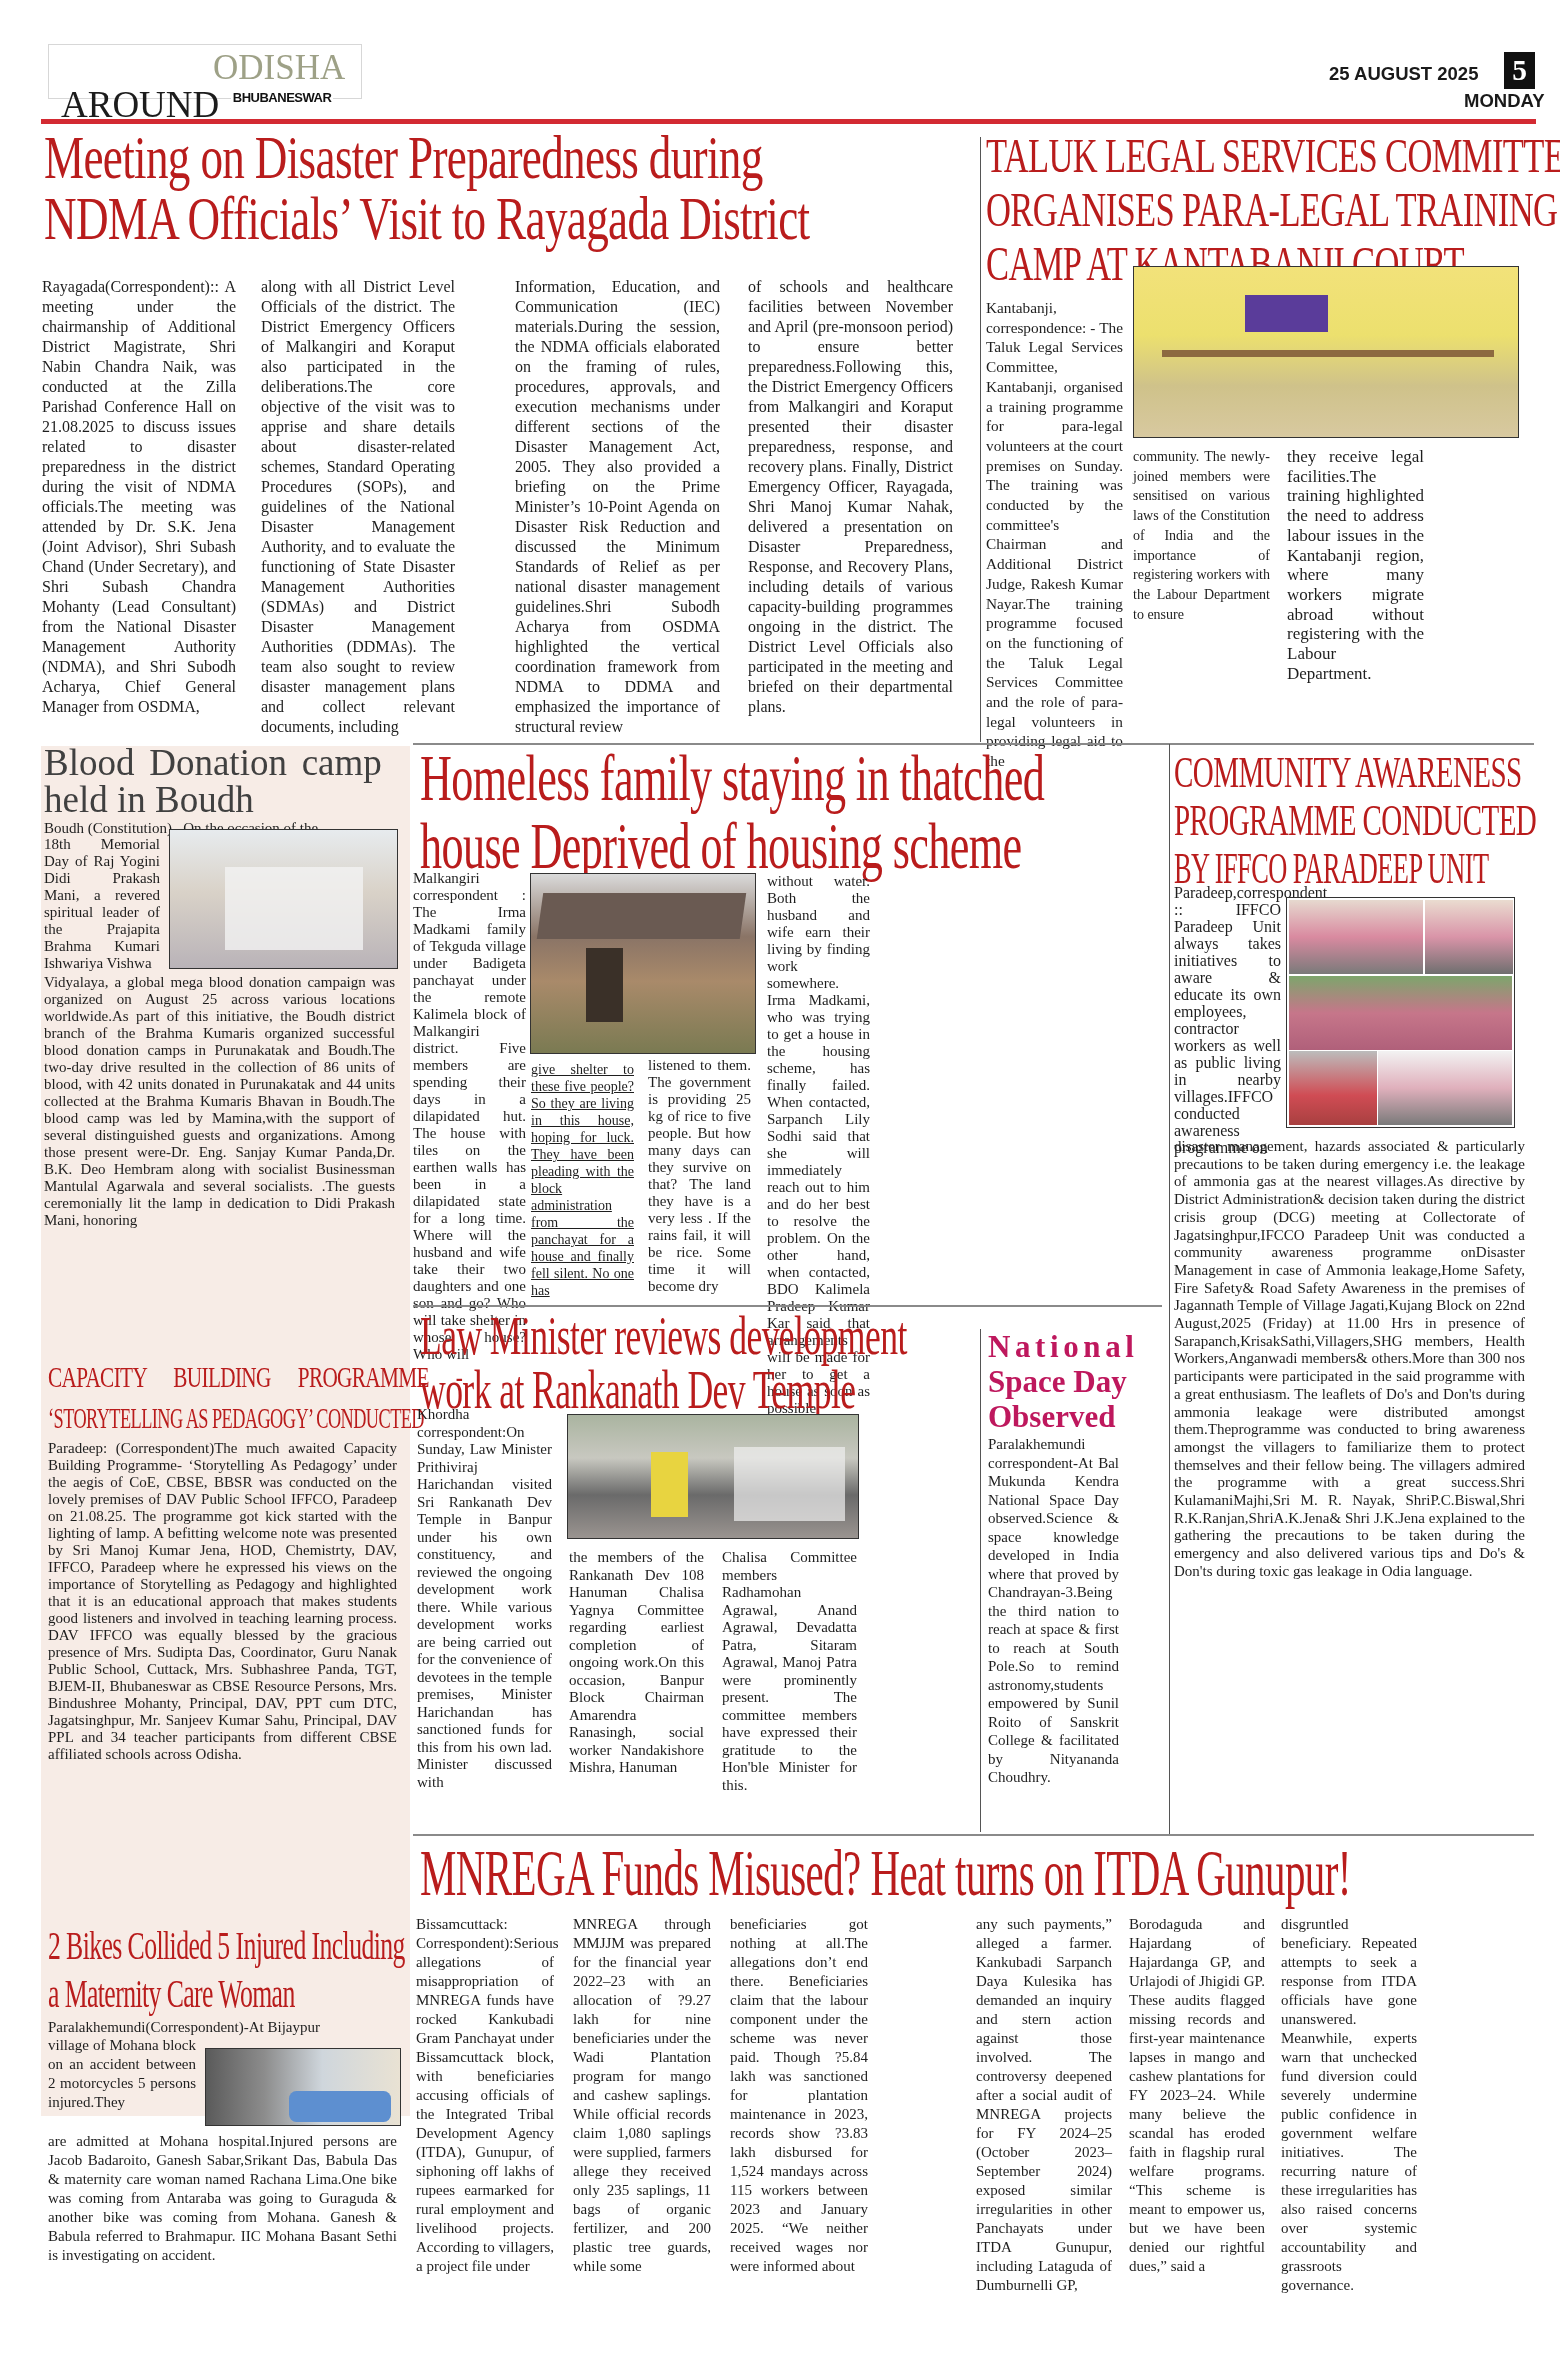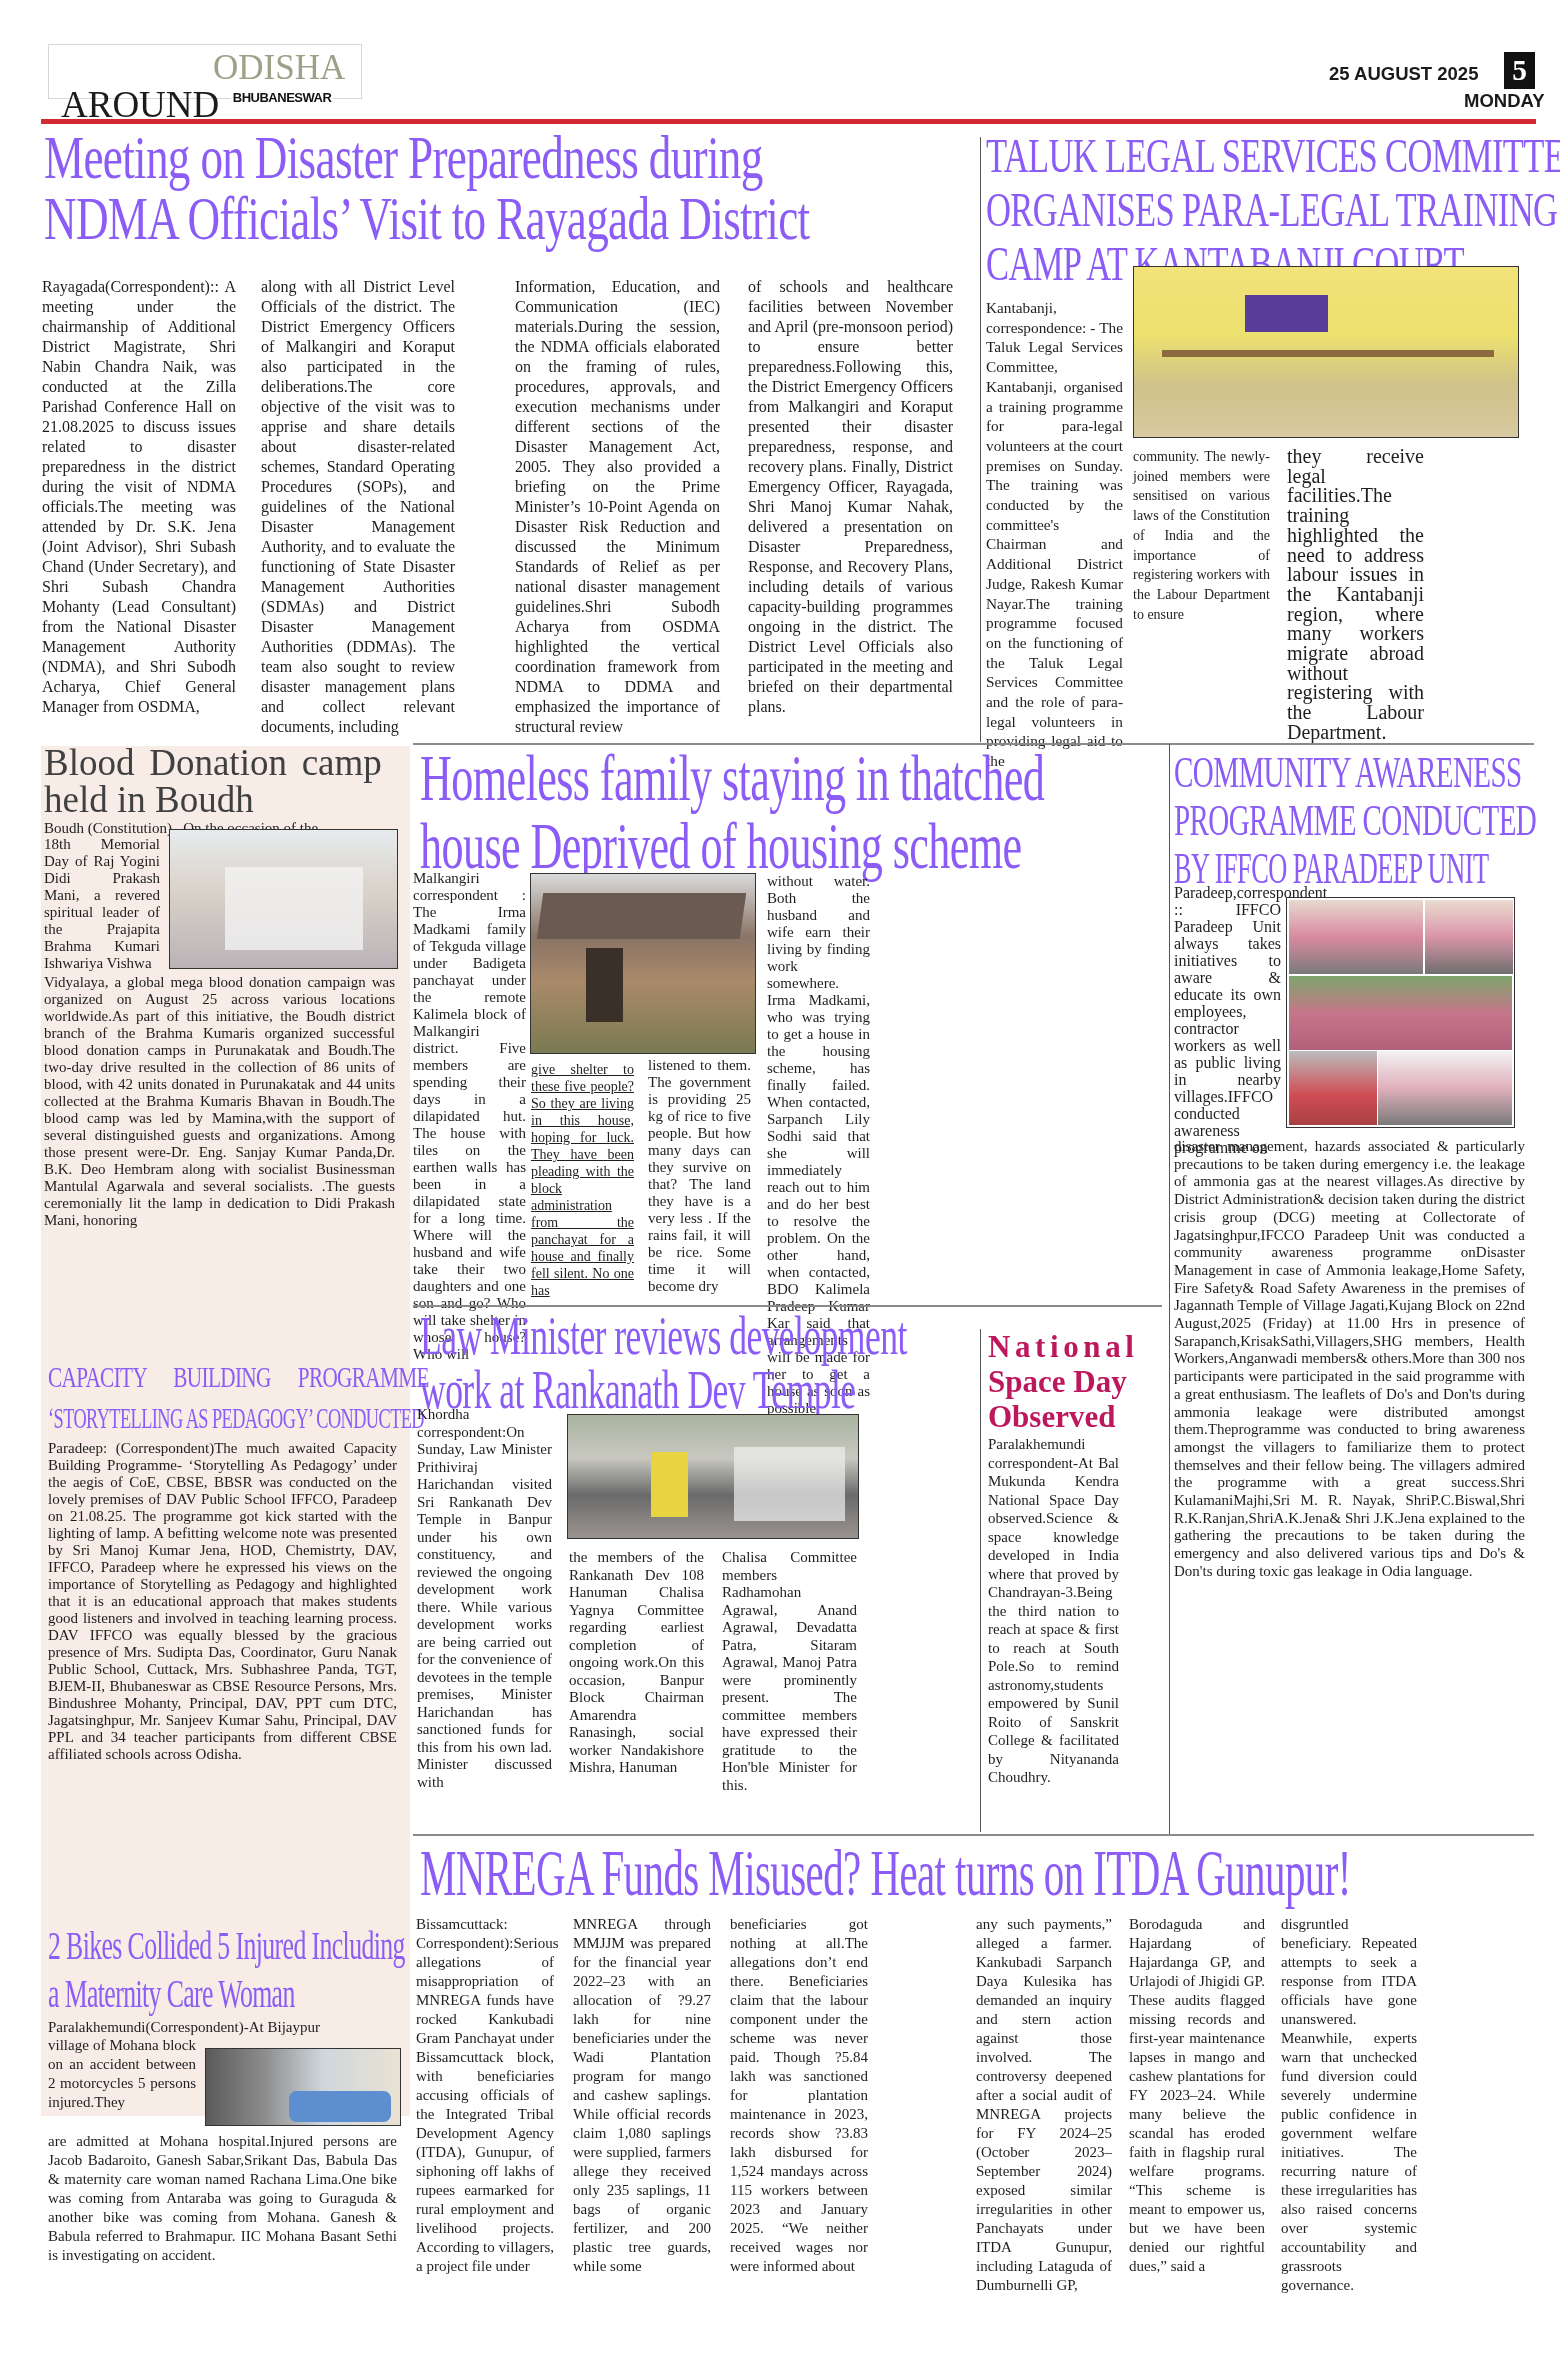--- a/index.html
+++ b/index.html
@@ -1,20 +1,20 @@
 <!DOCTYPE html>
 <html style="font-size:14.8px"><head>
 <meta charset="utf-8">
 <style>
   * { box-sizing: border-box; margin: 0; padding: 0; }
   html, body { width: 1561px; height: 2363px; background: #ffffff; overflow: hidden; }
   body { position: relative; font-family: "Liberation Serif", "DejaVu Serif", serif; color: #1e1e1e; }
 
   .abs { position: absolute; }
-  .hl { font-family: "Liberation Sans Narrow", "Liberation Serif", serif; font-weight: normal; color: #8b5cf6; letter-spacing: -0.9px; }
+  .hl { font-family: "Liberation Sans Narrow", "Liberation Serif", serif; font-weight: normal; color: #b91c1c; letter-spacing: -0.9px; }
   .cond { display: inline-block; transform-origin: left top; white-space: nowrap; }
   .body-text { font-size: 16px; line-height: 20px; text-align: justify; hyphens: none; }
   .photo { border: 1.8px solid #333; overflow: hidden; }
   .vline { position: absolute; width: 0.9px; background: #555; }
   .hline { position: absolute; height: 1.8px; background: #8a8a8a; }
 
   
   #logo-box { left: 48px; top: 44px; width: 314px; height: 55px; border: 1.8px solid #d7d7d7; background:#fff; }
   #logo-around { left: 61px; top: 46px; font-family: "Liberation Serif", serif; font-size: 37px; color: #1c1c1c; letter-spacing: 0px; margin-top: 37px; }
   #logo-odisha { left: 213px; top: 48px; font-family: "Liberation Serif", serif; font-size: 35px; color: #9ea187; }
@@ -54,21 +54,21 @@
   <span class="cond" style="transform:scaleX(0.72);">TALUK LEGAL SERVICES COMMITTEE</span><br>
   <span class="cond" style="transform:scaleX(0.72);">ORGANISES PARA-LEGAL TRAINING</span><br>
   <span class="cond" style="transform:scaleX(0.72);">CAMP AT KANTABANJI COURT</span>
 </div>
 <div class="abs body-text" style="left:986px;top:298px;width:137px;font-size:15.3px;line-height:19.7px;">Kantabanji, correspondence: - The Taluk Legal Services Committee, Kantabanji, organised a training programme for para-legal volunteers at the court premises on Sunday. The training was conducted by the committee's Chairman and Additional District Judge, Rakesh Kumar Nayar.The training programme focused on the functioning of the Taluk Legal Services Committee and the role of para-legal volunteers in providing legal aid to the</div>
 <div class="abs photo" style="left:1133px;top:266px;width:386px;height:172px;background:linear-gradient(180deg,#f2e27a 0%,#ece06e 40%,#cfc28a 70%,#d8c9a0 100%);">
   <div style="position:absolute;left:111px;top:28px;width:83px;height:37px;background:#5a3c9a;"></div>
   <div style="position:absolute;left:28px;top:83px;width:332px;height:7.4px;background:#8c6a40;"></div>
 </div>
 <div class="abs body-text" style="left:1133px;top:447px;width:137px;font-size:14px;line-height:19.7px;">community. The newly-joined members were sensitised on various laws of the Constitution of India and the importance of registering workers with the Labour Department to ensure</div>
-<div class="abs body-text" style="left:1287px;top:447px;width:137px;font-size:20px;line-height:19.7px;">they receive legal facilities.The training highlighted the need to address labour issues in the Kantabanji region, where many workers migrate abroad without registering with the Labour Department.</div>
+<div class="abs body-text" style="left:1287px;top:447px;width:137px;font-size:17px;line-height:19.7px;">they receive legal facilities.The training highlighted the need to address labour issues in the Kantabanji region, where many workers migrate abroad without registering with the Labour Department.</div>
 
 <div class="hline" style="left:413px;top:743px;width:1121px;"></div>
 
 <div class="abs" id="left-panel"></div>
 
 <div class="abs" style="left:44px;top:744px;font-size:37px;line-height:37px;font-family:'Liberation Serif',serif;color:#404040;">
   <div style="word-spacing:5.5px;">Blood Donation camp</div>
   <div>held in Boudh</div>
 </div>
 <div class="abs body-text" style="left:44px;top:820px;width:351px;font-size:15px;line-height:17.5px;">Boudh (Constitution)– On the occasion of the</div>

